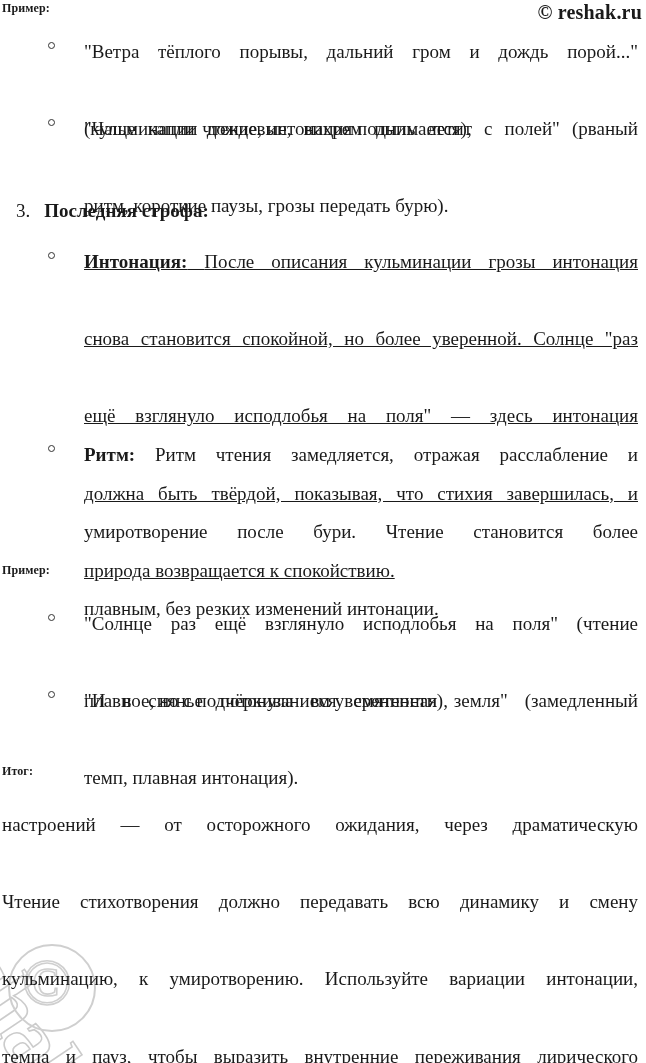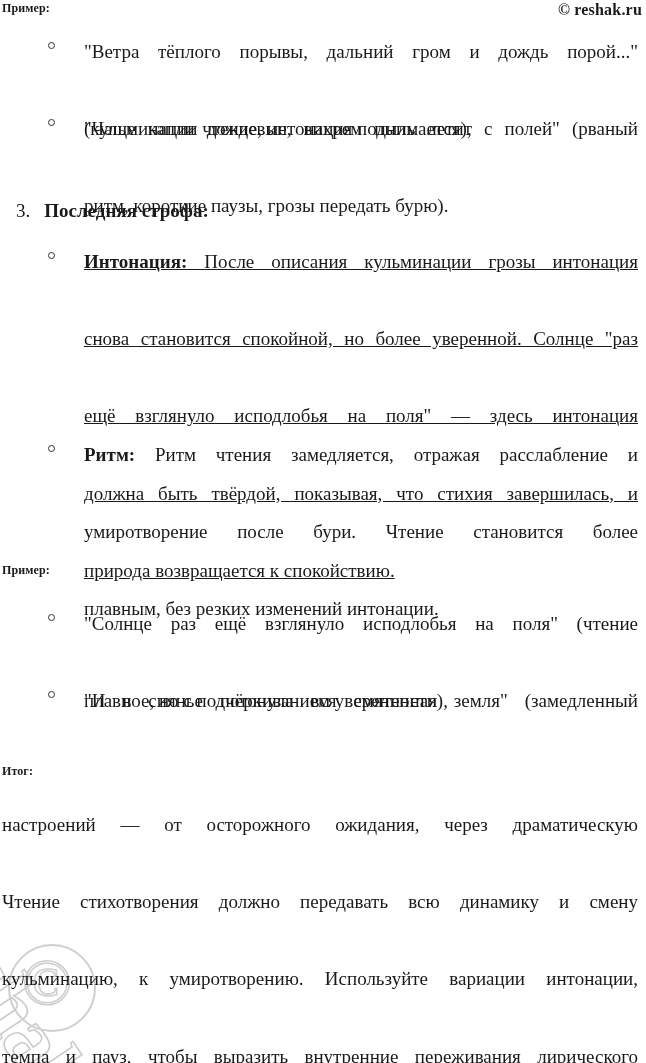--- a/index.html
+++ b/index.html
@@ -65,21 +65,21 @@
   .page {
     position: relative;
     z-index: 1;
     padding: 0;
   }
 
   .site-credit {
     position: absolute;
     right: 4px;
     top: 1px;
-    font-size: 16px;
+    font-size: 20px;
     font-weight: 700;
     letter-spacing: .2px;
     white-space: nowrap;
   }
 
   .heading {
     position: absolute;
     left: 2px;
     font-size: 12px;
     font-weight: 700;
@@ -215,20 +215,21 @@
     <div class="bullet-body justify-all">
       <span class="line">"Солнце раз ещё взглянуло исподлобья на поля" (чтение</span>
       <span class="line final">плавное, но с подчёркиванием уверенности),</span>
     </div>
   </div>
 
   <div class="bullet-item" style="top:682px;">
     <span class="bullet-marker"></span>
     <div class="bullet-body justify-all">
       <span class="line">"И в сиянье потонула вся смятенная земля" (замедленный</span>
+      <span class="line final">темп, плавная интонация).</span>
     </div>
   </div>
 
   <div class="heading" style="top:764px;">Итог:</div>
 
   <div class="para justify-all" style="top:806px;">
     <span class="line">настроений — от осторожного ожидания, через драматическую</span>
     <span class="line">Чтение стихотворения должно передавать всю динамику и смену</span>
     <span class="line">кульминацию, к умиротворению. Используйте вариации интонации,</span>
     <span class="line">темпа и пауз, чтобы выразить внутренние переживания лирического</span>

